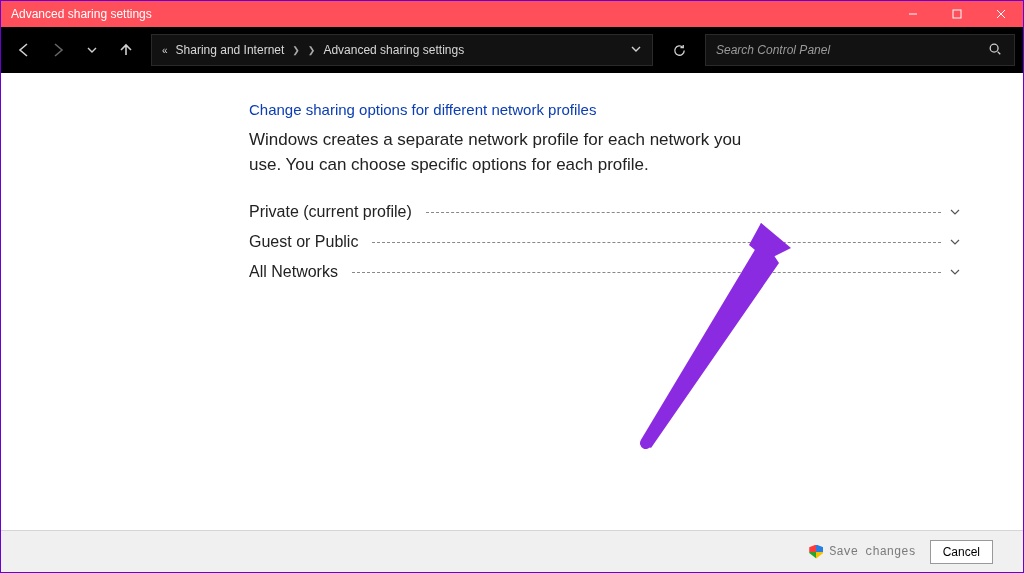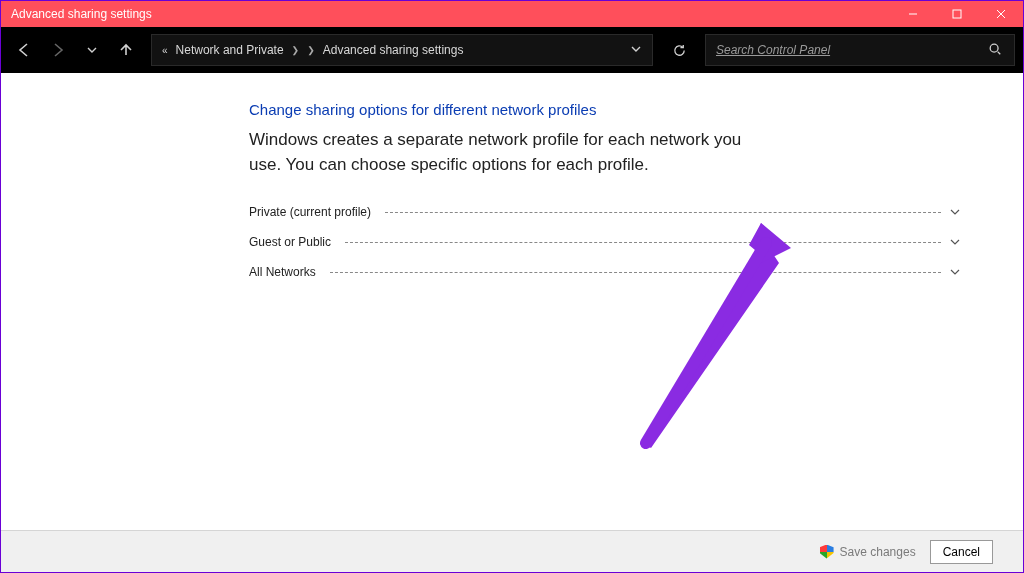--- a/index.html
+++ b/index.html
@@ -60,21 +60,21 @@
     height: 32px;
     background: #121212;
     border: 1px solid #2a2a2a;
     display: flex;
     align-items: center;
     padding: 0 10px;
     color: #9a9a9a;
     font-size: 12px;
     margin-left: 6px;
   }
-  .search-box .ph { flex:1; font-style: italic; text-decoration: underline; }
+  .search-box .ph { flex:1; font-style: italic; }
   .search-box .mag { width:16px;height:16px; }
 
   
   .content-area {
     flex: 1;
     background: #ffffff;
     display: flex;
     flex-direction: column;
     padding: 28px 60px 0 248px;
     position: relative;
@@ -88,21 +88,21 @@
   .page-desc {
     color: #222;
     font-size: 17px;
     line-height: 1.45;
     margin-bottom: 20px;
     max-width: 520px;
   }
   .profile-row {
     display: flex;
     align-items: center;
-    font-size: 12px;
+    font-size: 16px;
     color: #222;
     height: 30px;
     cursor: default;
   }
   .profile-row .label { white-space: nowrap; padding-right: 8px;}
   .profile-row .line {
     flex: 1;
     border-bottom: 1px dashed #888;
     height: 1px;
     margin: 0 6px;
@@ -127,21 +127,21 @@
     background: #f0f0f0;
     border-top: 1px solid #d5d5d5;
     display: flex;
     align-items: center;
     justify-content: flex-end;
     padding-right: 30px;
     gap: 14px;
     font-size: 12px;
   }
   .footer .save {
-    display:flex;align-items:center;gap:6px;color:#7a7a7a;
+    display:flex;align-items:center;gap:6px;color:#7a7a7a;font-family:Liberation Mono, monospace;
   }
   .footer .save .shield {
     width:14px;height:14px;
     background: conic-gradient(#2a7de1 0 90deg,#f5c400 90deg 180deg,#29a629 180deg 270deg,#ff3b3b 270deg 360deg);
     clip-path: polygon(50% 0,100% 20%,100% 60%,50% 100%,0 60%,0 20%);
   }
   .footer .cancel-btn {
     border: 1px solid #999;
     background: #fff;
     padding: 4px 12px;
@@ -189,21 +189,21 @@
       </svg>
   </div>
   <div class="nav-btn">
     <svg width="16" height="16" viewBox="0 0 16 16" fill="none" stroke="#d0d0d0" stroke-width="1.6">
         <path d="M8 13 V3 M3 8 L8 3 L13 8"></path>
       </svg>
   </div>
 
   <div class="breadcrumb-box">
     <span style="font-size:10px;">«</span>
-    <span>Network and Private</span>
+    <span>Sharing and Internet</span>
     <span class="bc-sep">❯</span>
     <span class="bc-sep">❯</span>
     <span>Advanced sharing settings</span>
     <div class="bc-spacer"></div>
     <span>
       <svg width="12" height="12" viewBox="0 0 12 12" fill="none" stroke="#d0d0d0" stroke-width="1.4">
           <path d="M2 4 L6 8 L10 4"></path>
         </svg>
     </span>
   </div>

